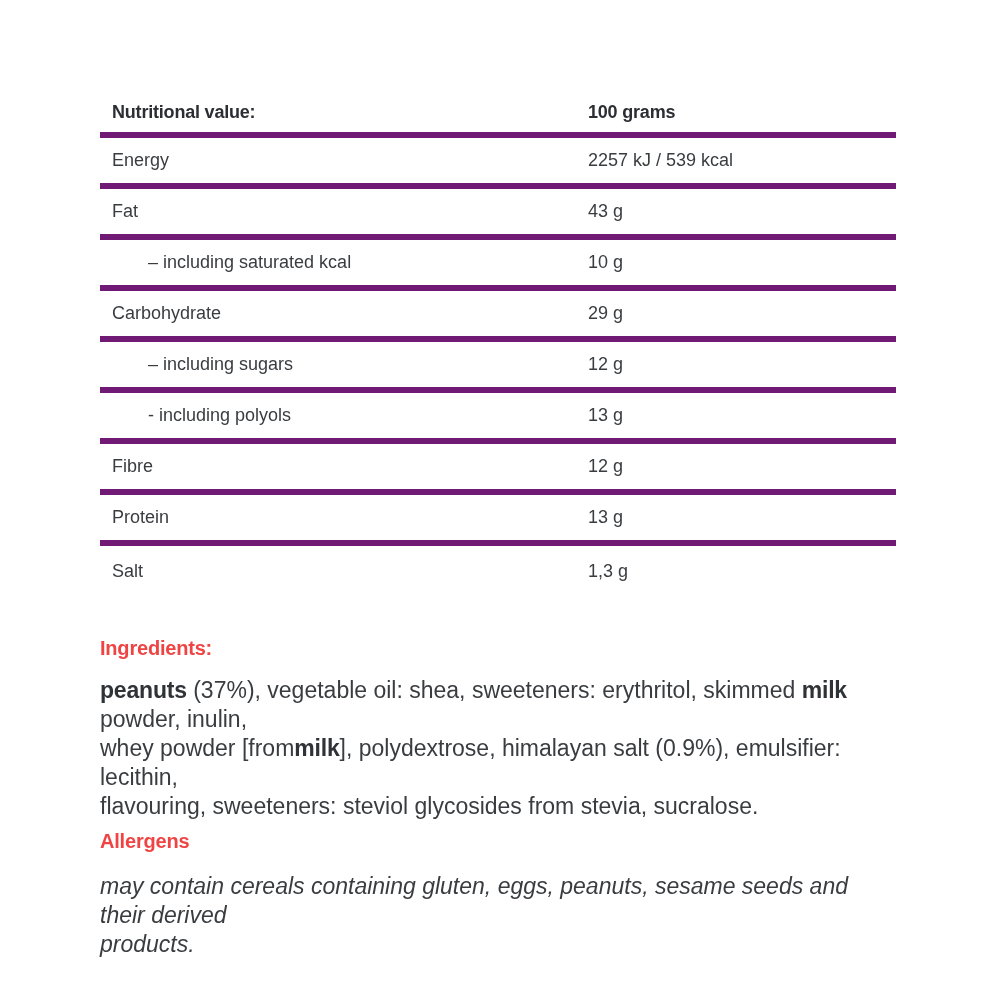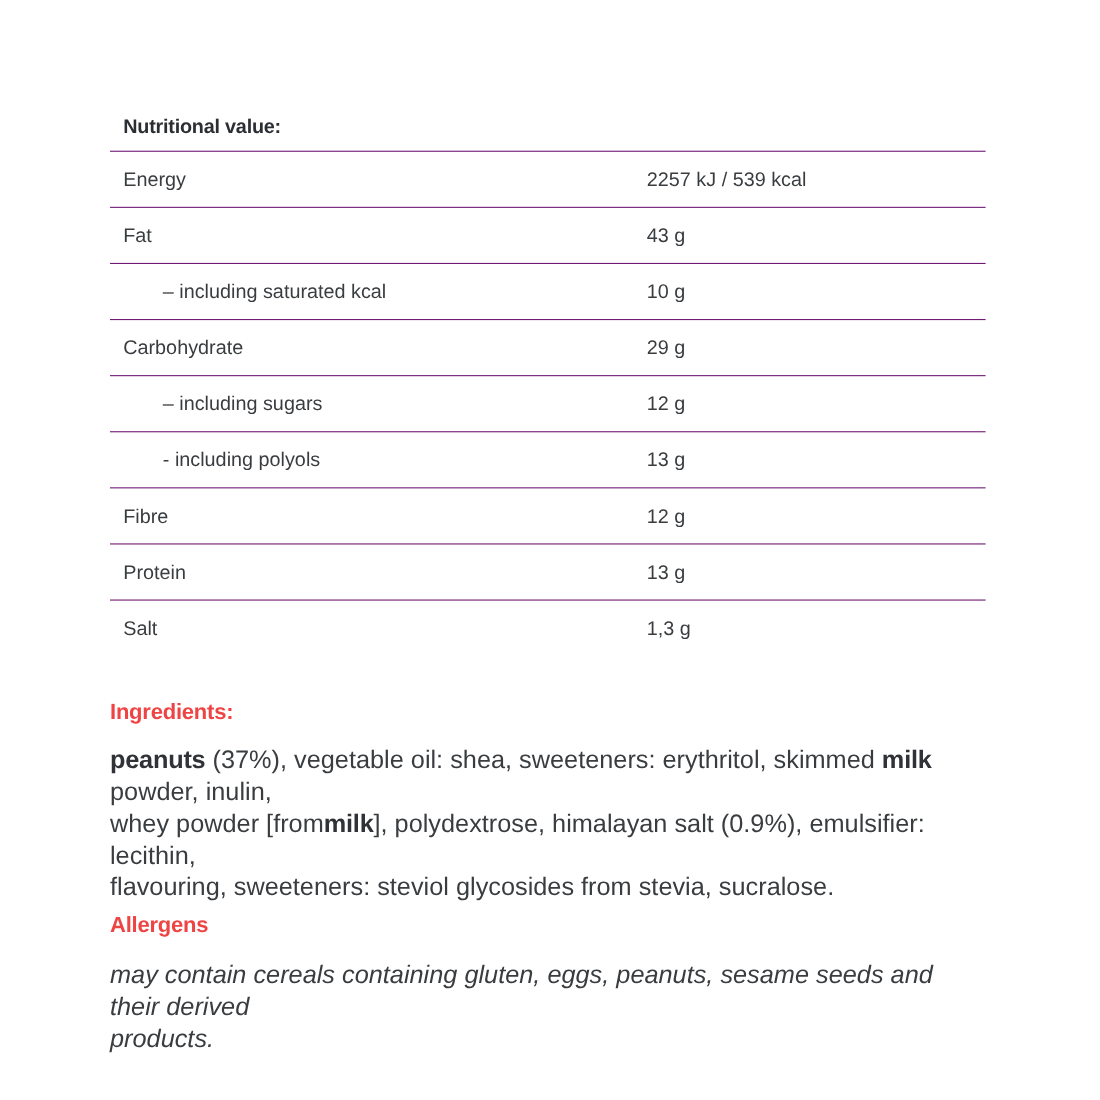--- a/index.html
+++ b/index.html
@@ -15,21 +15,21 @@
     left: 100px;
     top: 93px;
     width: 796px;
   }
 
   
   .nt-row {
     display: flex;
     align-items: center;
     height: 51px;
-    border-bottom: 1px solid #701a75;
+    border-bottom: 6px solid #701a75;
     font-size: 18px;
   }
   .nt-row.nt-head { height: 45px; }
   .nt-row.nt-last { border-bottom: none; justify-content: center; }
   .nt-label {
     flex: 0 0 488px;
     padding-left: 12px;
   }
   .nt-row.sub .nt-label { padding-left: 48px; }
   .nt-value { flex: 1; }
@@ -64,20 +64,21 @@
   .para.italic { font-style: italic; margin-top: 19px; }
 </style>
 </head>
 <body>
 
 <div class="content">
 
   <div>
     <div class="nt-row nt-head">
       <span class="nt-label">Nutritional value:</span>
+      <span class="nt-value">100 grams</span>
     </div>
     <div class="nt-row">
       <span class="nt-label">Energy</span>
       <span class="nt-value">2257 kJ / 539 kcal</span>
     </div>
     <div class="nt-row">
       <span class="nt-label">Fat</span>
       <span class="nt-value">43 g</span>
     </div>
     <div class="nt-row sub">

